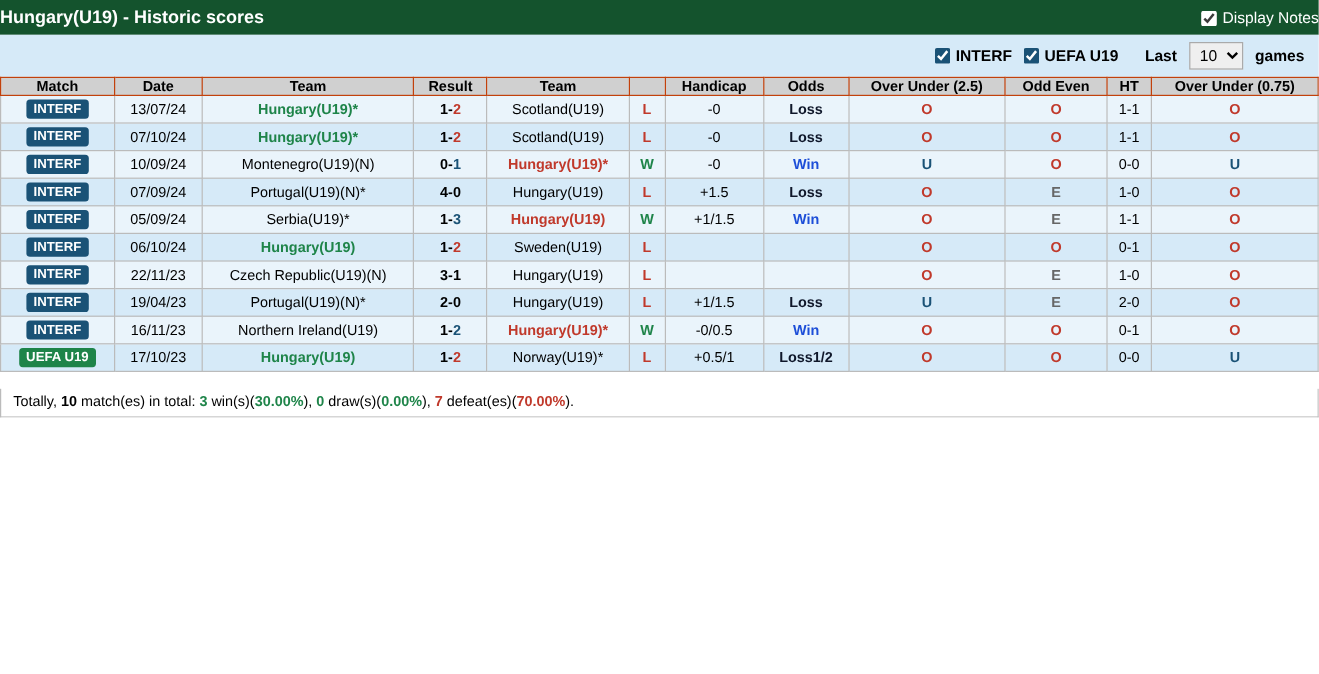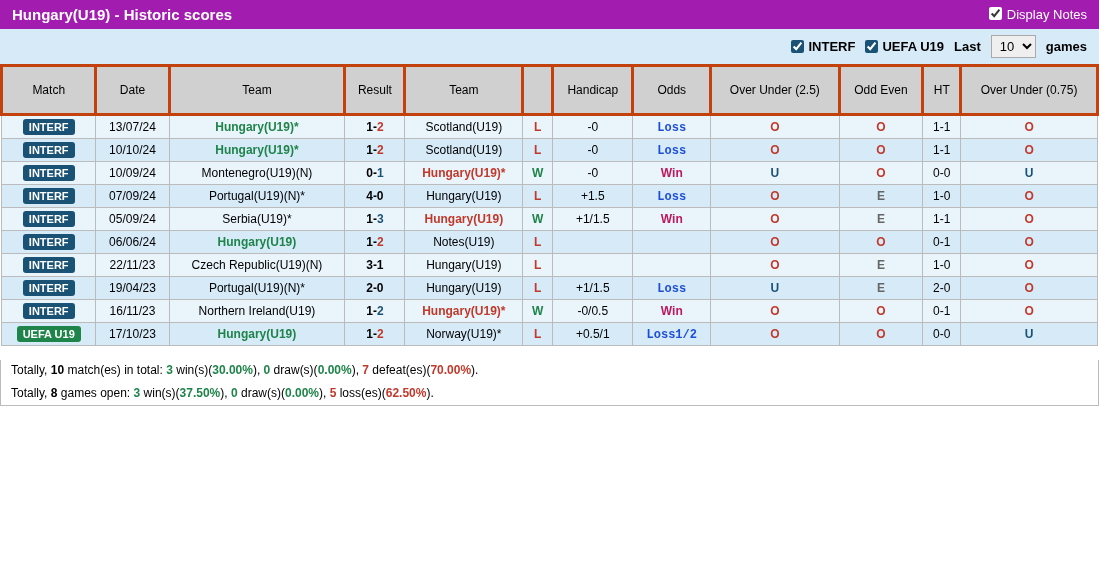--- a/index.html
+++ b/index.html
@@ -1,57 +1,57 @@
 <!DOCTYPE html>
 <html><head>
   <meta charset="utf-8">
   <style>
     * { box-sizing: border-box; margin: 0; padding: 0; }
     body { font-family: Arial, sans-serif; font-size: 12px; background: #fff; width: 1099px; }
 
     .header {
-      background: #a21caf;
+      background: #14532d;
       color: #fff;
-      padding: 6px 12px;
+      padding: 6px 0;
       display: flex;
       align-items: center;
       justify-content: space-between;
       gap: 48px;
     }
     .header-title { font-size: 15px; font-weight: bold; }
-    .display-notes { display: flex; align-items: flex-start; gap: 5px; font-size: 13px; }
+    .display-notes { display: flex; align-items: flex-end; gap: 5px; font-size: 13px; }
     .display-notes input[type=checkbox] { accent-color: #fff; }
 
     .filter-bar {
       background: #d6eaf8;
       padding: 6px 12px;
       display: flex;
       align-items: center;
       justify-content: flex-end;
       gap: 10px;
     }
     .filter-bar label { display: flex; align-items: center; gap: 4px; font-weight: bold; font-size: 13px; }
     .filter-bar input[type=checkbox] { accent-color: #1a5276; }
     .filter-bar select { padding: 2px 4px; font-size: 13px; border: 1px solid #aaa; }
-    .last-label { font-size: 13px; font-weight: bold; }
+    .last-label { font-size: 13px; font-weight: bold; margin-left: 12px; }
     .games-label { font-size: 13px; font-weight: bold; }
 
     table {
       width: 100%;
       border-collapse: collapse;
     }
 
     thead tr {
       background: #d0d0d0;
     }
     thead th {
-      border: 3px solid #c2410c;
-      padding: 16px 6px;
+      border: 1px solid #c2410c;
+      padding: 0 6px;
       text-align: center;
-      font-weight: normal;
+      font-weight: bold;
       font-size: 12px;
       color: #000;
     }
 
     tbody tr:nth-child(odd) { background: #eaf4fb; }
     tbody tr:nth-child(even) { background: #d6eaf8; }
 
     tbody td {
       border: 1px solid #bbb;
       padding: 3px 6px;
@@ -72,22 +72,22 @@
     .team-green { color: #1e8449; font-weight: bold; }
     .team-red { color: #c0392b; font-weight: bold; }
 
     .result-score { font-weight: bold; color: #000; }
     .result-score .score-red { color: #c0392b; }
     .result-score .score-blue { color: #1a5276; }
 
     .outcome-w { color: #1e8449; font-weight: bold; }
     .outcome-l { color: #c0392b; font-weight: bold; }
 
-    .odds-win { color: #be185d; font-weight: bold; }
-    .odds-loss { color: #1d4ed8; font-weight: bold; font-family: Liberation Mono, monospace; }
+    .odds-win { color: #1d4ed8; font-weight: bold; }
+    .odds-loss { color: #0f172a; font-weight: bold; }
 
     .over-o { color: #c0392b; font-weight: bold; }
     .over-u { color: #1a5276; font-weight: bold; }
     .over-e { font-weight: bold; color: #666; }
 
     .summary {
       padding: 0 10px;
       font-size: 12px;
       line-height: 1.8;
       background: #fff;
@@ -157,21 +157,21 @@
     <td><span class="outcome-l">L</span></td>
     <td>-0</td>
     <td><span class="odds-loss">Loss</span></td>
     <td><span class="over-o">O</span></td>
     <td><span class="over-o">O</span></td>
     <td>1-1</td>
     <td><span class="over-o">O</span></td>
   </tr>
       <tr>
     <td><span class="match-badge badge-interf">INTERF</span></td>
-    <td>10/10/24</td>
+    <td>07/10/24</td>
     <td><span class="team-green">Hungary(U19)*</span></td>
     <td class="result-score"><span style="color:#000">1</span>-<span class="score-red" style="color:#c0392b;font-weight:bold">2</span></td>
     <td>Scotland(U19)</td>
     <td><span class="outcome-l">L</span></td>
     <td>-0</td>
     <td><span class="odds-loss">Loss</span></td>
     <td><span class="over-o">O</span></td>
     <td><span class="over-o">O</span></td>
     <td>1-1</td>
     <td><span class="over-o">O</span></td>
@@ -213,24 +213,24 @@
     <td><span class="outcome-w">W</span></td>
     <td>+1/1.5</td>
     <td><span class="odds-win">Win</span></td>
     <td><span class="over-o">O</span></td>
     <td><span class="over-e">E</span></td>
     <td>1-1</td>
     <td><span class="over-o">O</span></td>
   </tr>
       <tr>
     <td><span class="match-badge badge-interf">INTERF</span></td>
-    <td>06/06/24</td>
+    <td>06/10/24</td>
     <td><span class="team-green">Hungary(U19)</span></td>
     <td class="result-score"><span style="color:#000">1</span>-<span class="score-red" style="color:#c0392b;font-weight:bold">2</span></td>
-    <td>Notes(U19)</td>
+    <td>Sweden(U19)</td>
     <td><span class="outcome-l">L</span></td>
     <td></td>
     <td></td>
     <td><span class="over-o">O</span></td>
     <td><span class="over-o">O</span></td>
     <td>0-1</td>
     <td><span class="over-o">O</span></td>
   </tr>
       <tr>
     <td><span class="match-badge badge-interf">INTERF</span></td>
@@ -288,16 +288,13 @@
     <td>0-0</td>
     <td><span class="over-u">U</span></td>
   </tr>
     </tbody>
 </table>
 
 <div class="summary">
   <p>
     Totally, <span class="bold">10</span> match(es) in total: <span class="green bold">3</span> win(s)(<span class="green bold">30.00%</span>), <span class="green bold">0</span> draw(s)(<span class="green bold">0.00%</span>), <span class="red bold">7</span> defeat(es)(<span class="red bold">70.00%</span>).
   </p>
-  <p>
-    Totally, <span class="bold">8</span> games open: <span class="green bold">3</span> win(s)(<span class="green bold">37.50%</span>), <span class="green bold">0</span> draw(s)(<span class="green bold">0.00%</span>), <span class="red bold">5</span> loss(es)(<span class="red bold">62.50%</span>).
-  </p>
 </div>
 
 </body></html>

